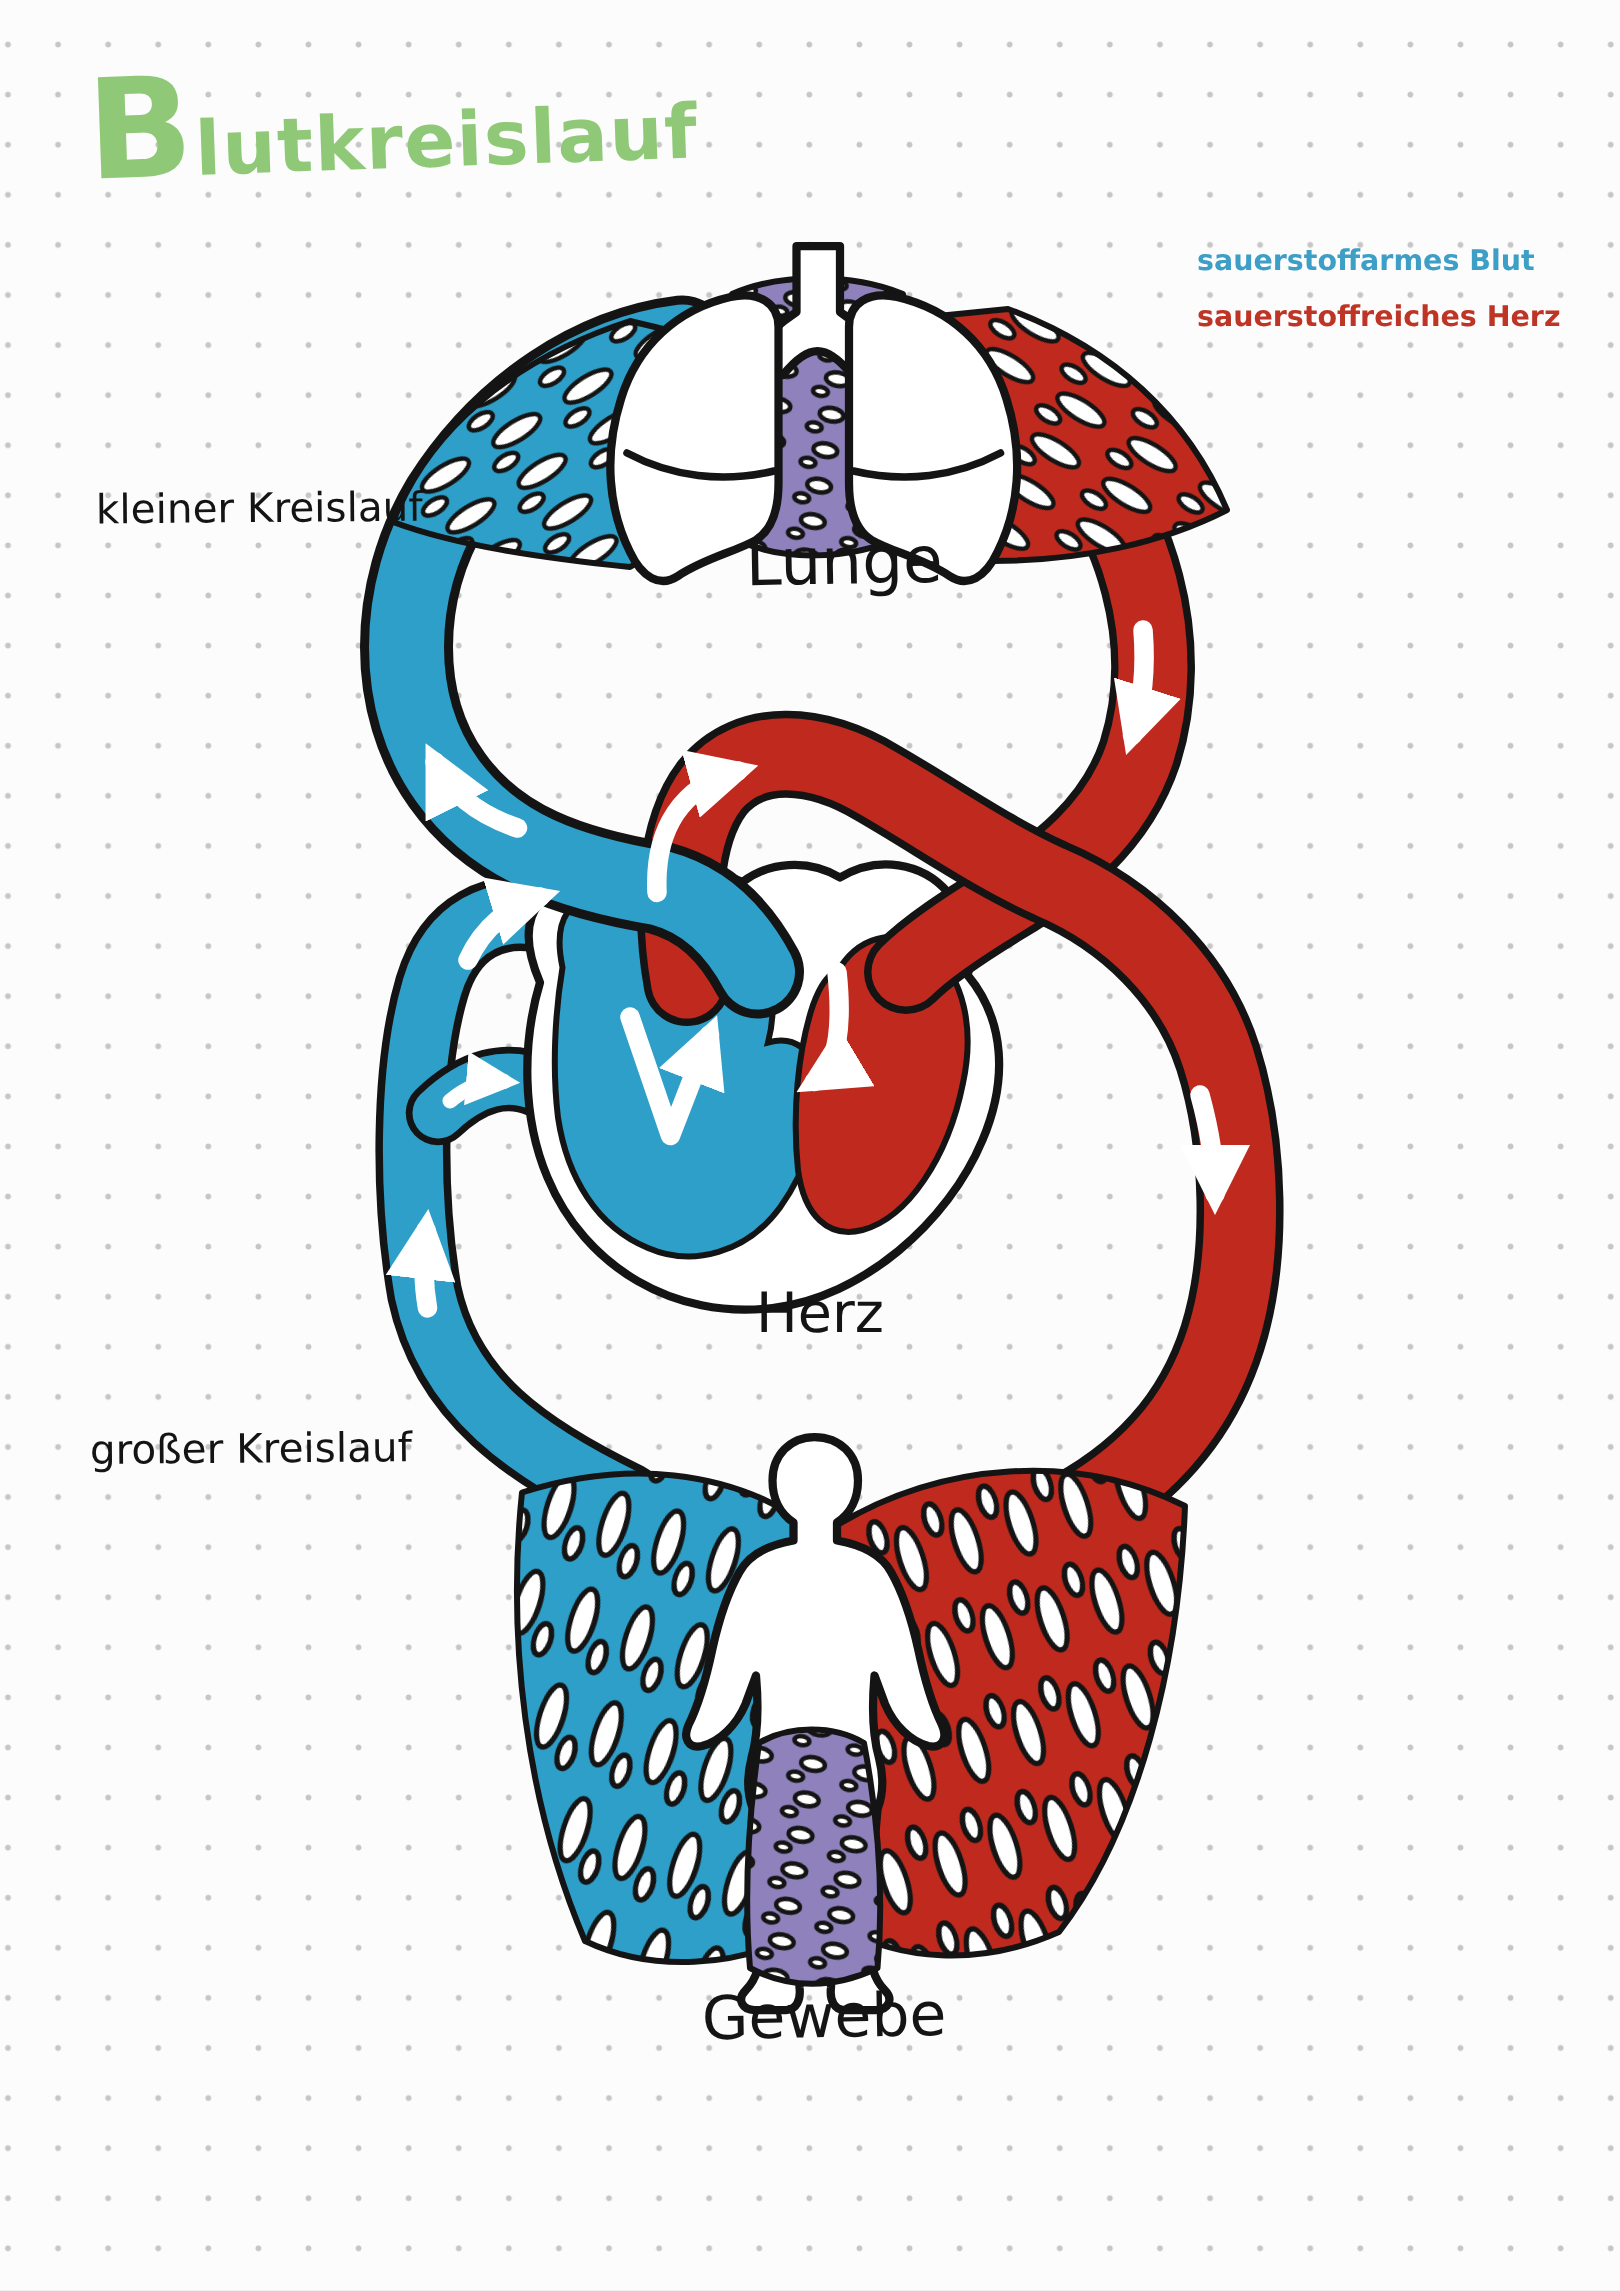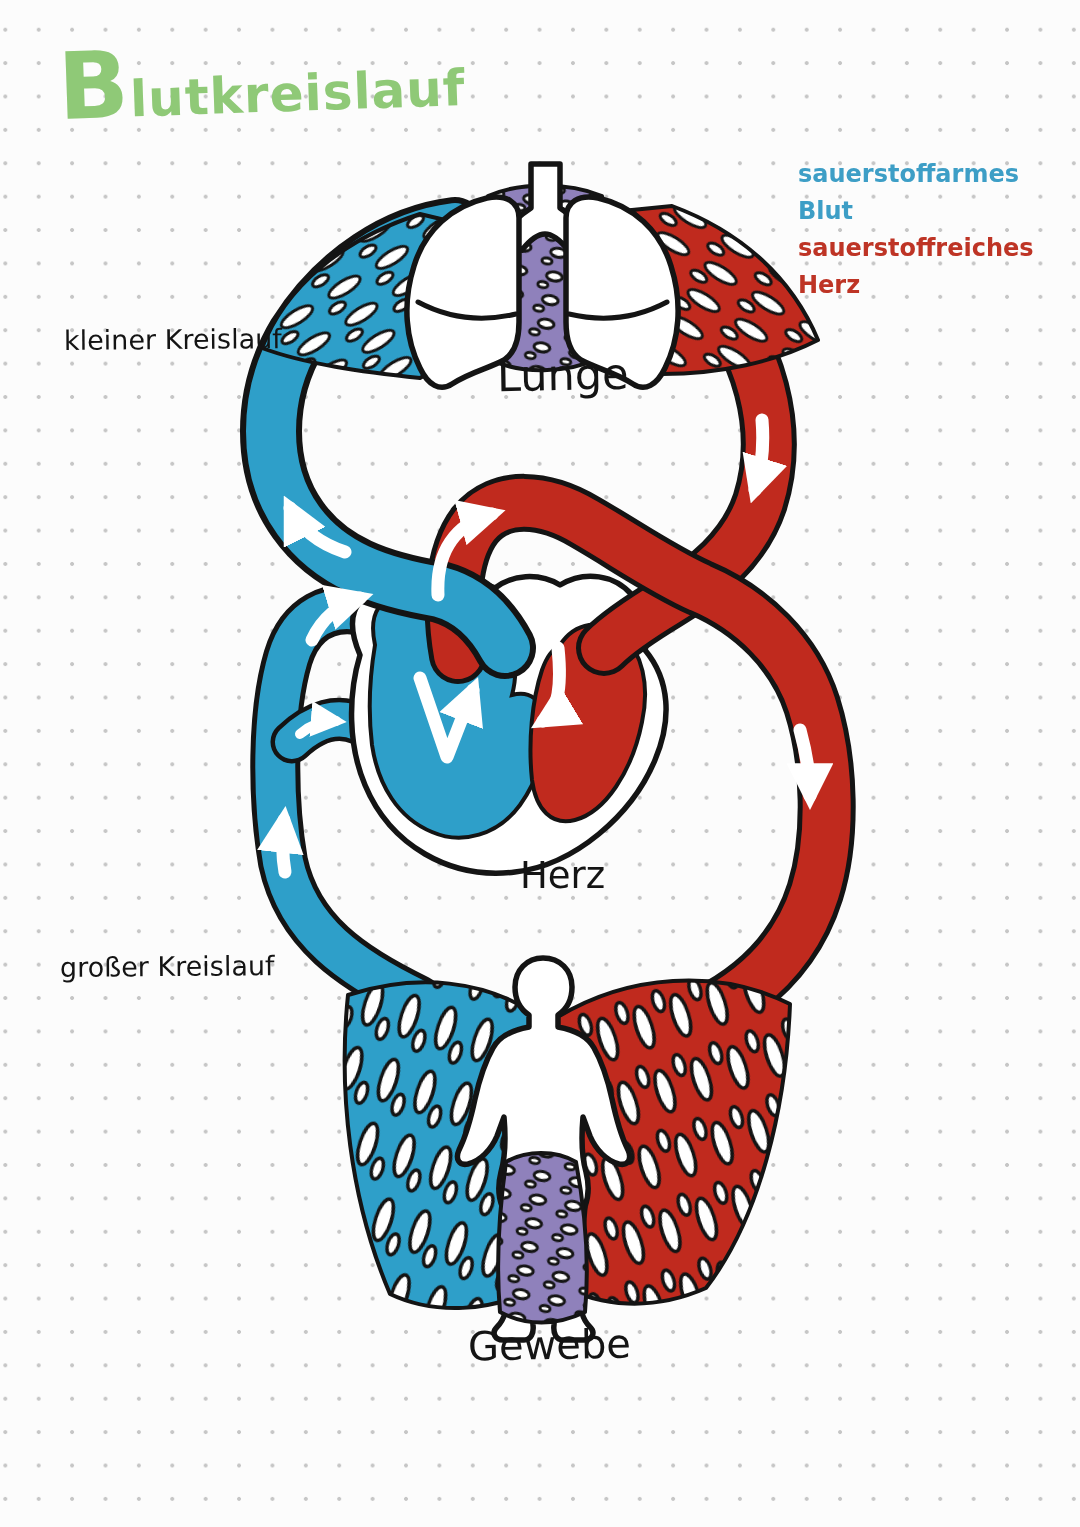--- a/index.html
+++ b/index.html
@@ -13,29 +13,29 @@
     background-color:var(--paper,#FCFCFC);
     background-image:radial-gradient(circle, var(--dot,#C6C6C6) 1.7px, transparent 2.2px);
     background-size:33.4px 33.4px;background-position:22px 13px;
     font-family:"DejaVu Sans", sans-serif;color:var(--ink,#141414);
   }
   .page-title{
     position:absolute;left:58px;top:26px;font-size:50px;font-weight:bold;
     color:var(--title-green,#8FC977);transform:rotate(-2deg);letter-spacing:1px;
   }
   .page-title::first-letter{font-size:1.85em;}
-  .legend{position:absolute;left:798px;top:156px;line-height:37px;font-size:24px;font-weight:bold;}
+  .legend{position:absolute;left:798px;top:156px;line-height:37px;font-size:19px;font-weight:bold;}
   .legend .c-blue{color:var(--legend-blue,#3D9EC6);}
   .legend .c-red{color:var(--legend-red,#BE3425);}
   .circuit-label{position:absolute;font-size:27px;transform:rotate(-0.5deg);}
   .lbl-small{left:64px;top:324px;}
   .lbl-large{left:60px;top:951px;}
   .organ-label{position:absolute;font-weight:500;}
   .lbl-lunge{left:497px;top:350px;font-size:43px;transform:rotate(-1deg);}
-  .lbl-herz{left:520px;top:854px;font-size:37px;}
+  .lbl-herz{left:504px;top:854px;font-size:37px;}
   .lbl-gewebe{left:468px;top:1322px;font-size:40px;transform:rotate(-1deg);}
   svg.diagram{position:absolute;left:0;top:0;}
   
   .under{fill:none;stroke:var(--ink,#141414);stroke-linecap:round;}
   .v-blue{fill:none;stroke:var(--vein-blue,#2E9FC9);stroke-linecap:round;}
   .v-red{fill:none;stroke:var(--artery-red,#C02A1E);stroke-linecap:round;}
   .organ{fill:#fff;stroke:var(--ink,#141414);stroke-width:5.5;stroke-linejoin:round;}
   .fissure{fill:none;stroke:var(--ink,#141414);stroke-width:5;stroke-linecap:round;}
   .mesh{stroke:var(--ink,#141414);stroke-width:4;stroke-linejoin:round;}
   .chamber-blue{fill:var(--vein-blue,#2E9FC9);stroke:var(--ink,#141414);stroke-width:4;}

